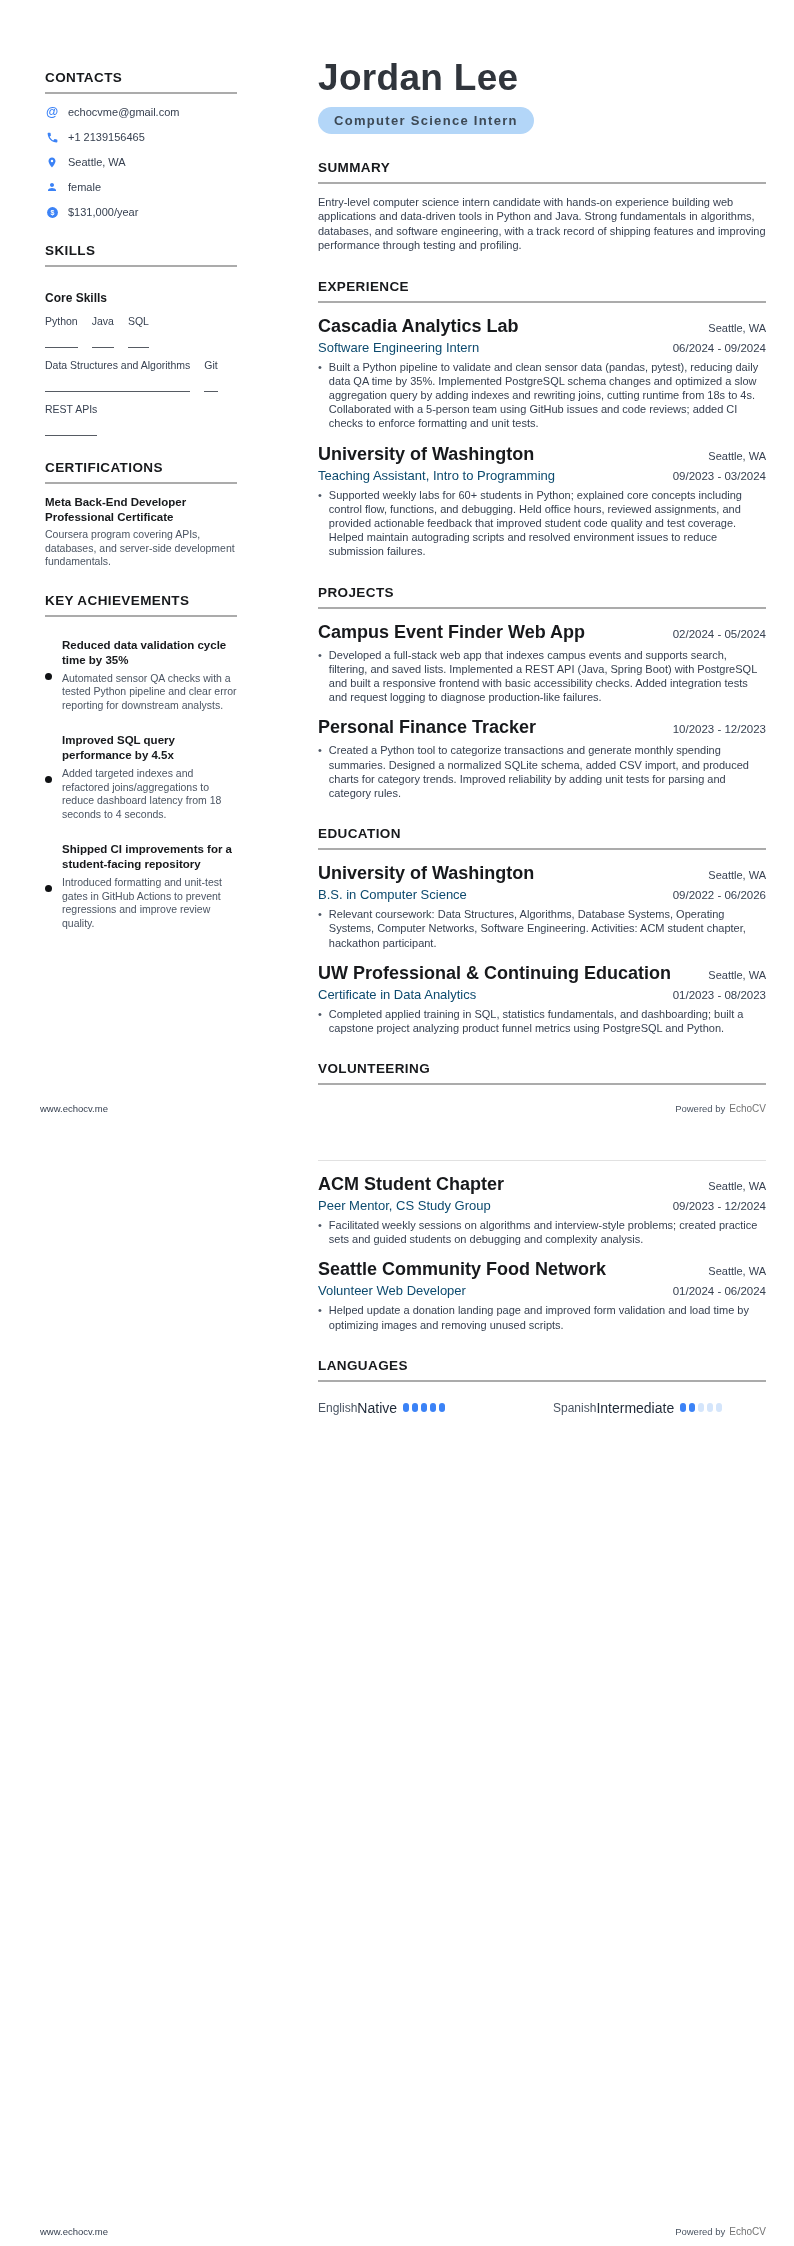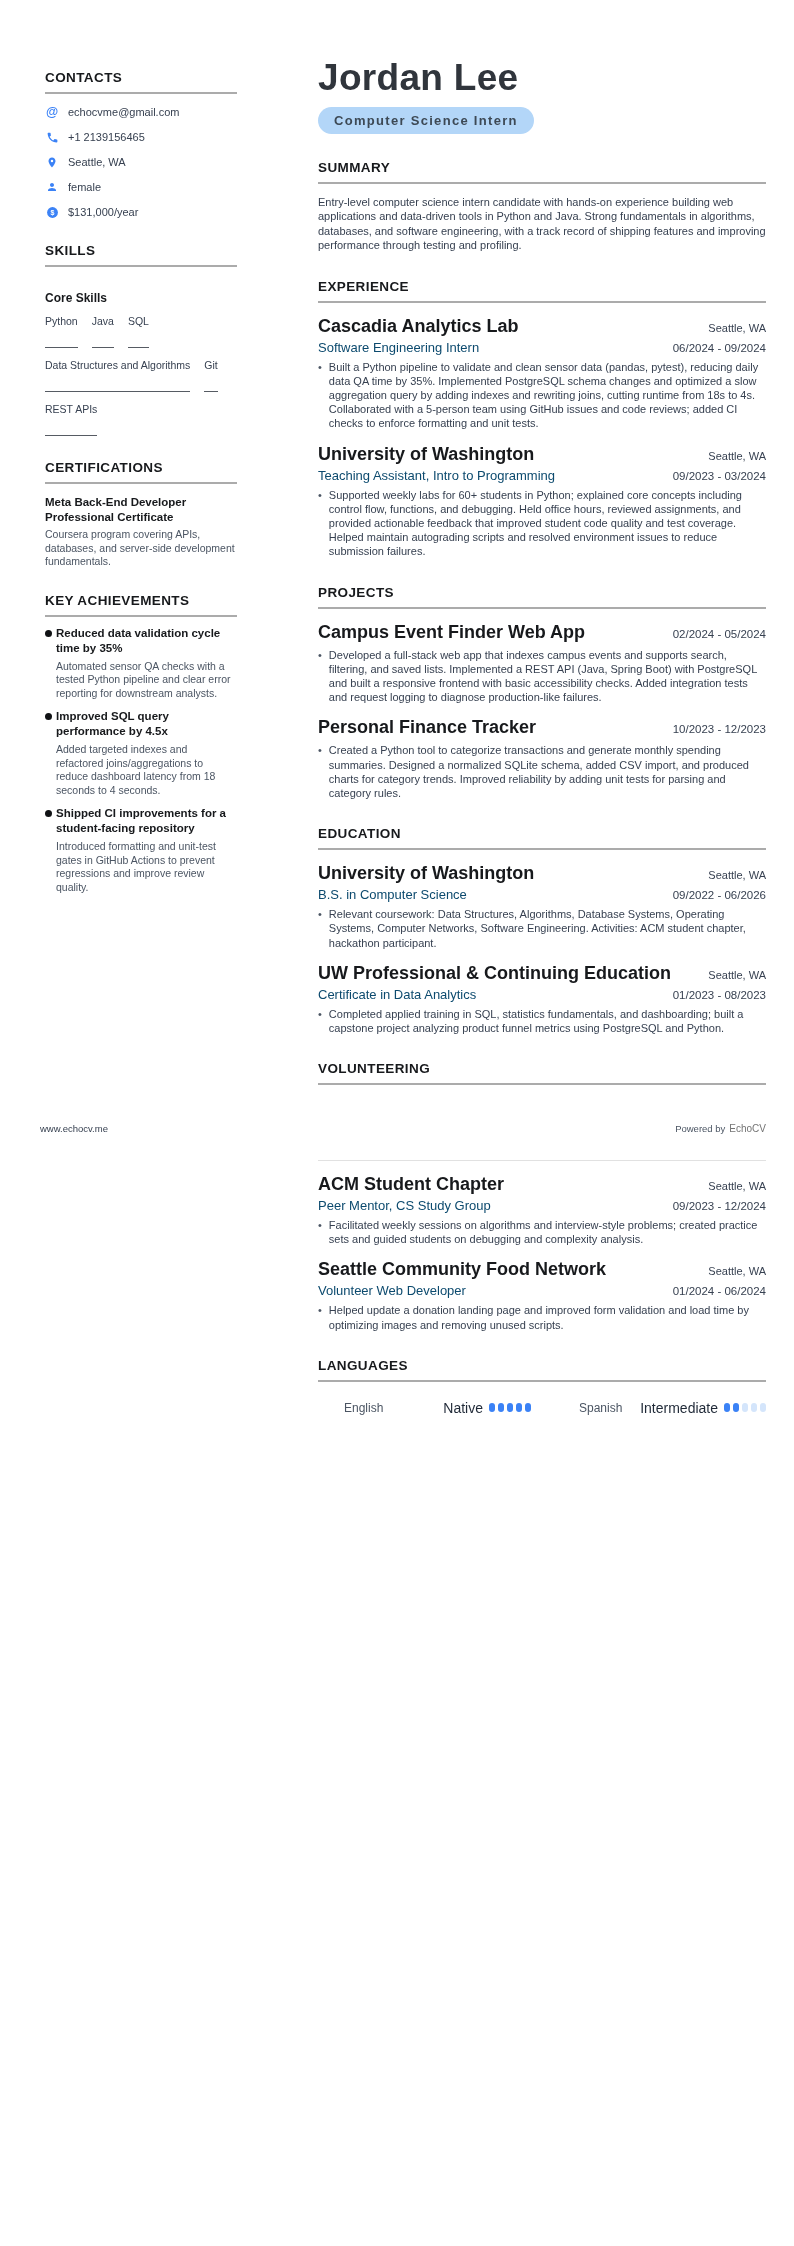--- a/index.html
+++ b/index.html
@@ -38,21 +38,21 @@
   .skills-group{font-size:12px;font-weight:700;color:var(--ink);margin-top:24px;}
   .chips{display:flex;flex-wrap:wrap;gap:11px 14px;margin-top:10px;}
   .chip{font-size:10.5px;color:var(--body);padding-bottom:20px;border-bottom:1.5px solid #565b63;}
 
   
   .cert{margin-top:11px;}
   .cert-title{font-size:11.5px;font-weight:700;color:var(--ink);line-height:15px;}
   .cert-desc{font-size:10.5px;color:var(--muted);line-height:13.5px;margin-top:3px;}
 
   
-  .ach{display:flex;gap:4px;margin-top:9px;}
+  .ach{display:flex;gap:10px;margin-top:21px;align-items:center;}
   .ach-bullet{width:7px;height:7px;border-radius:50%;background:#101214;margin-top:4px;flex:none;}
   .ach-title{font-size:11.5px;font-weight:700;color:var(--ink);line-height:15px;}
   .ach-desc{font-size:10.5px;color:var(--muted);line-height:13.5px;margin-top:4px;}
 
   
   .name{font-size:37px;line-height:40px;font-weight:600;color:#30353c;letter-spacing:.3px;margin:0;}
   .badge{display:inline-block;margin-top:9px;background:var(--badge);color:#3d4955;
          font-size:13px;font-weight:600;letter-spacing:1.3px;padding:6px 16px;border-radius:999px;}
 
   
@@ -63,33 +63,33 @@
   .loc{font-size:11px;color:var(--body);white-space:nowrap;}
   .pos{font-size:13px;color:#0c4a6e;}
   .pos-row{margin-top:3px;}
   .date{font-size:11.5px;color:var(--body);white-space:nowrap;}
   .bullet{display:flex;gap:7px;margin-top:5px;}
   .bdot{font-size:11px;line-height:14.2px;color:var(--muted);flex:none;}
   .btext{font-size:11px;line-height:14.2px;color:var(--body);}
 
   
   .lang-grid{display:flex;gap:22px;margin-top:18px;}
-  .lang{flex:1;display:flex;justify-content:space-between;align-items:center;margin-left:26px;}
+  .lang{flex:1;display:flex;justify-content:flex-start;align-items:center;}
   .lang-name{font-size:12px;color:var(--muted);}
   .lvl-wrap{display:flex;align-items:center;gap:6px;}
   .lvl{font-size:14px;font-weight:400;color:#1f2937;}
   .dots{display:flex;gap:3px;align-items:center;}
   .dot{width:6px;height:9px;border-radius:3px;background:var(--dot-off);}
   .dot.on{background:var(--accent);}
 
   
   .cont-divider{border-top:1px solid #e1e1e1;margin-bottom:10px;}
 
   
-  .footer{position:absolute;left:40px;width:726px;display:flex;justify-content:space-between;align-items:flex-end;margin-top:20px;}
+  .footer{position:absolute;left:40px;width:726px;display:flex;justify-content:space-between;align-items:flex-end;}
   .footer-1{top:1103px;}
   .footer-2{top:2226px;}
   .site{font-size:9.5px;color:var(--body);text-decoration:none;}
   .powered{font-size:9.5px;color:var(--muted);}
   .brand{font-size:10px;color:#737373;margin-left:4px;}
 </style>
 </head>
 <body>
 
 <div class="page-canvas">

